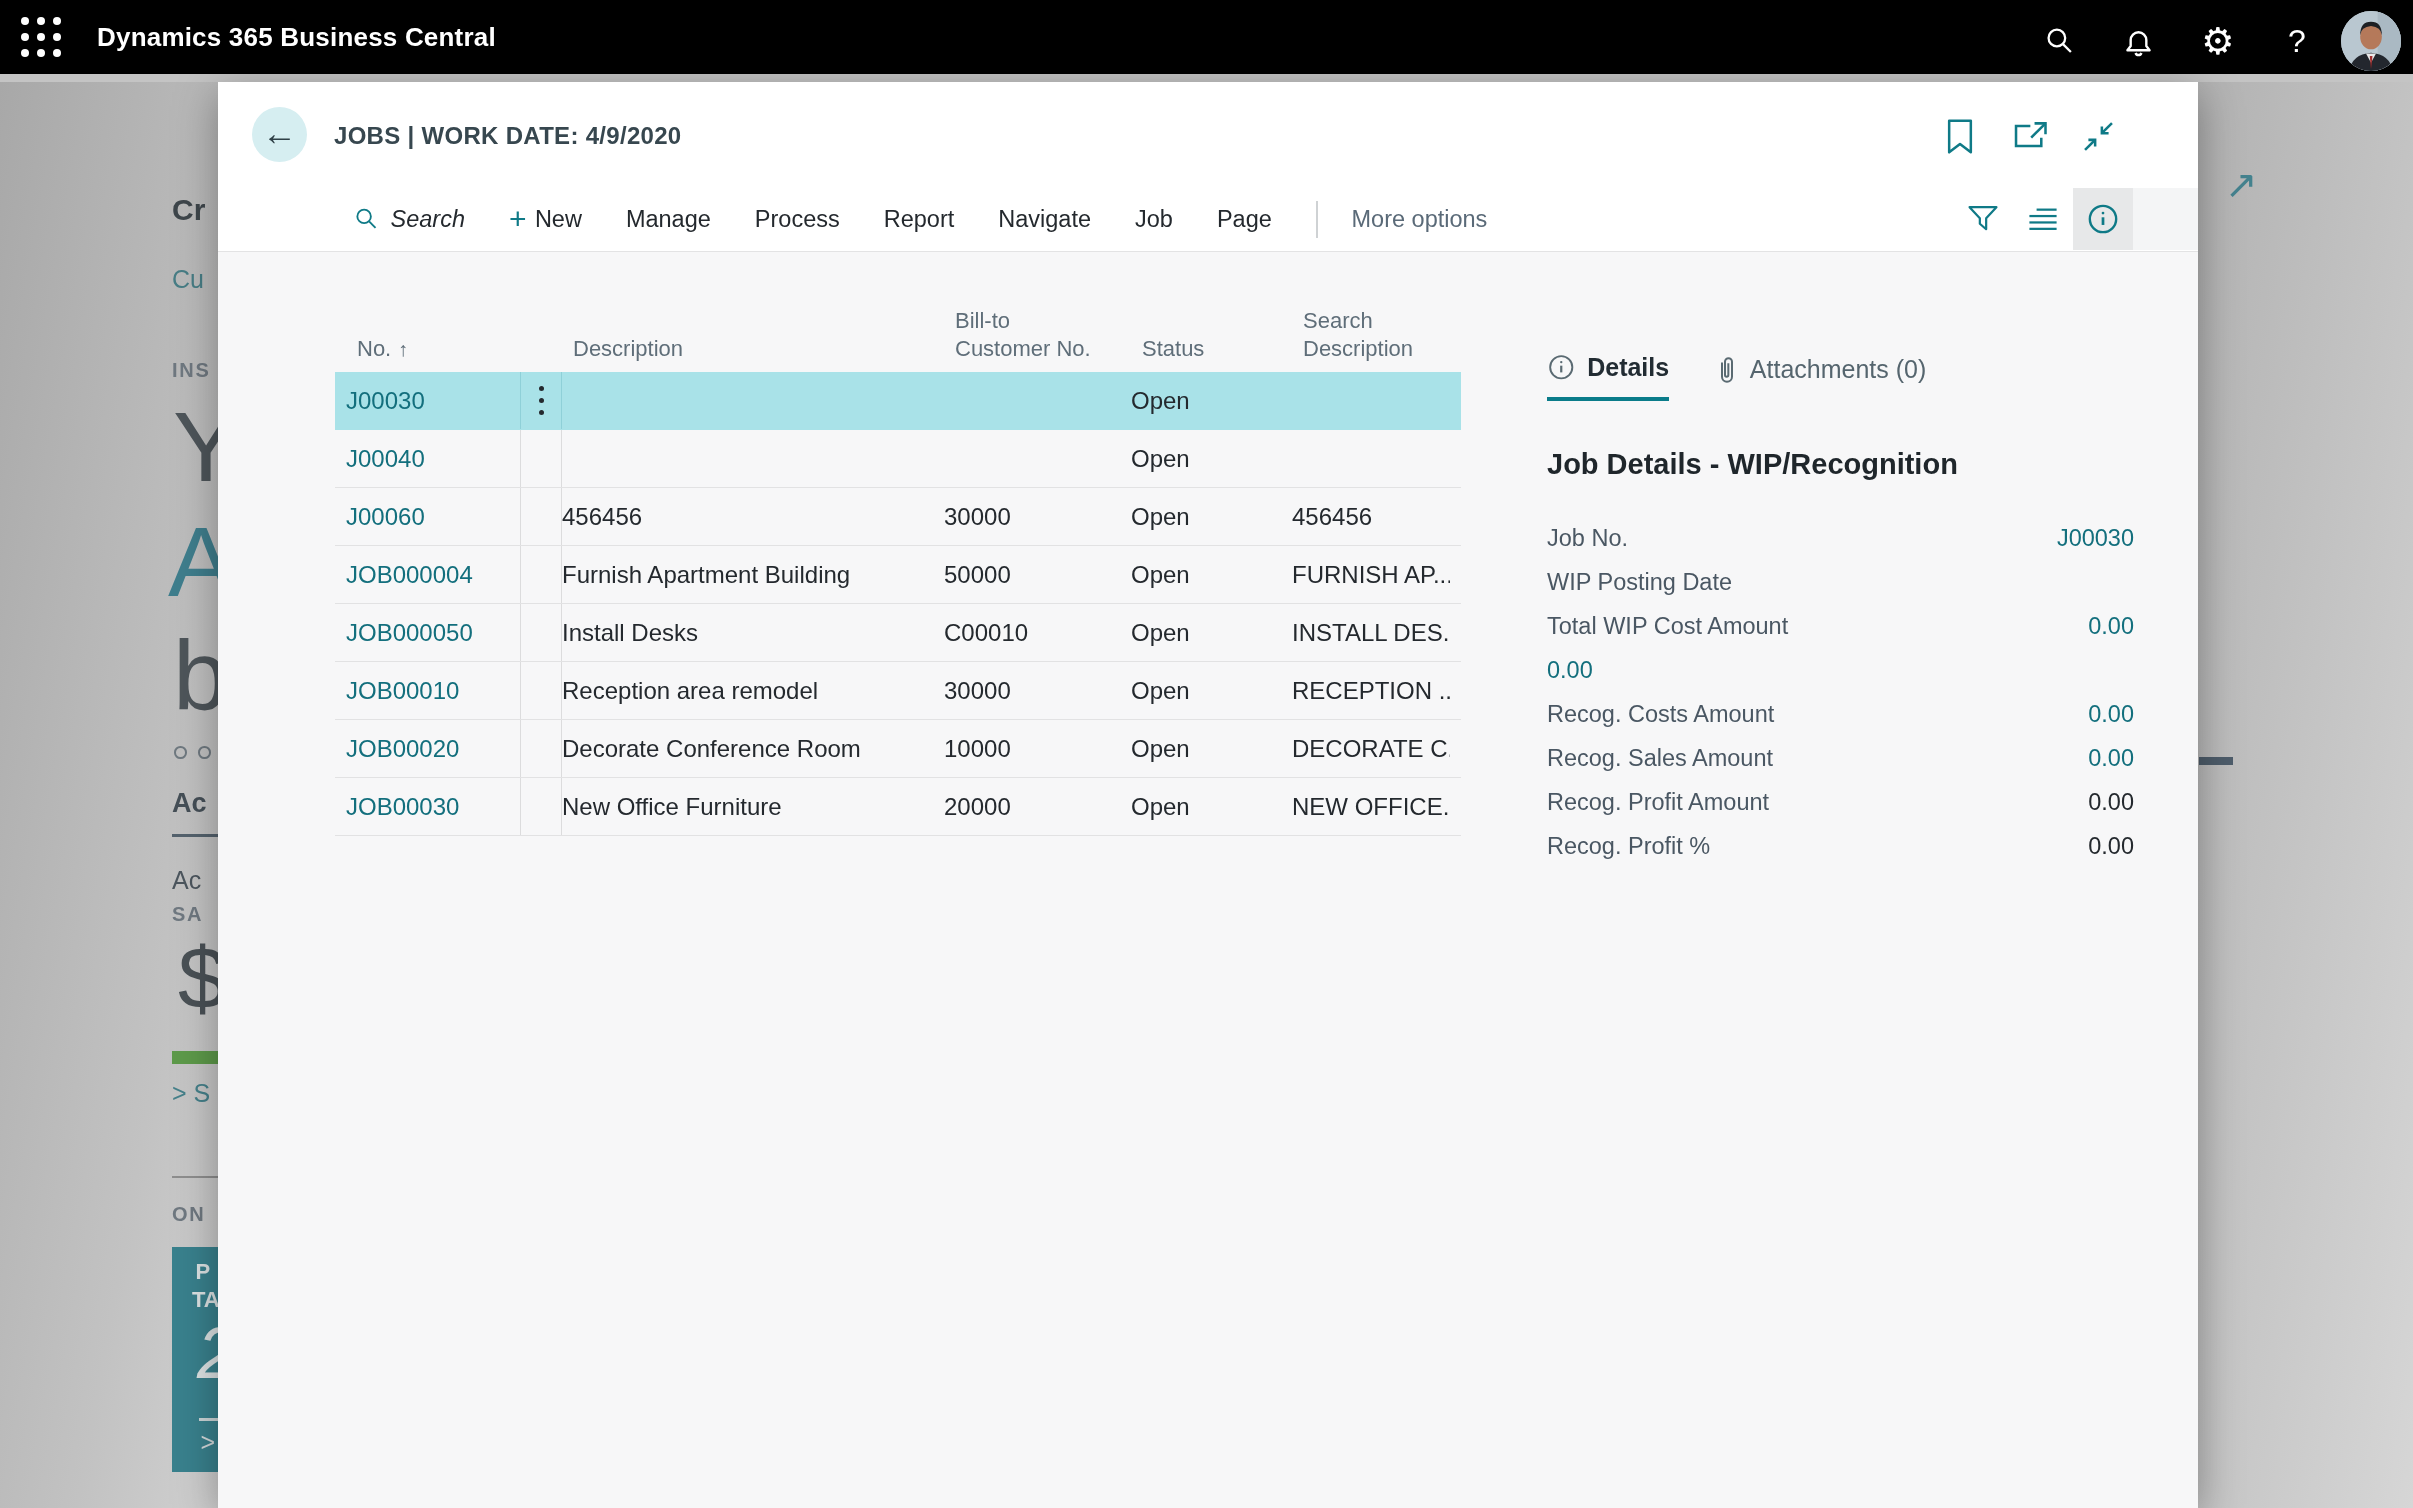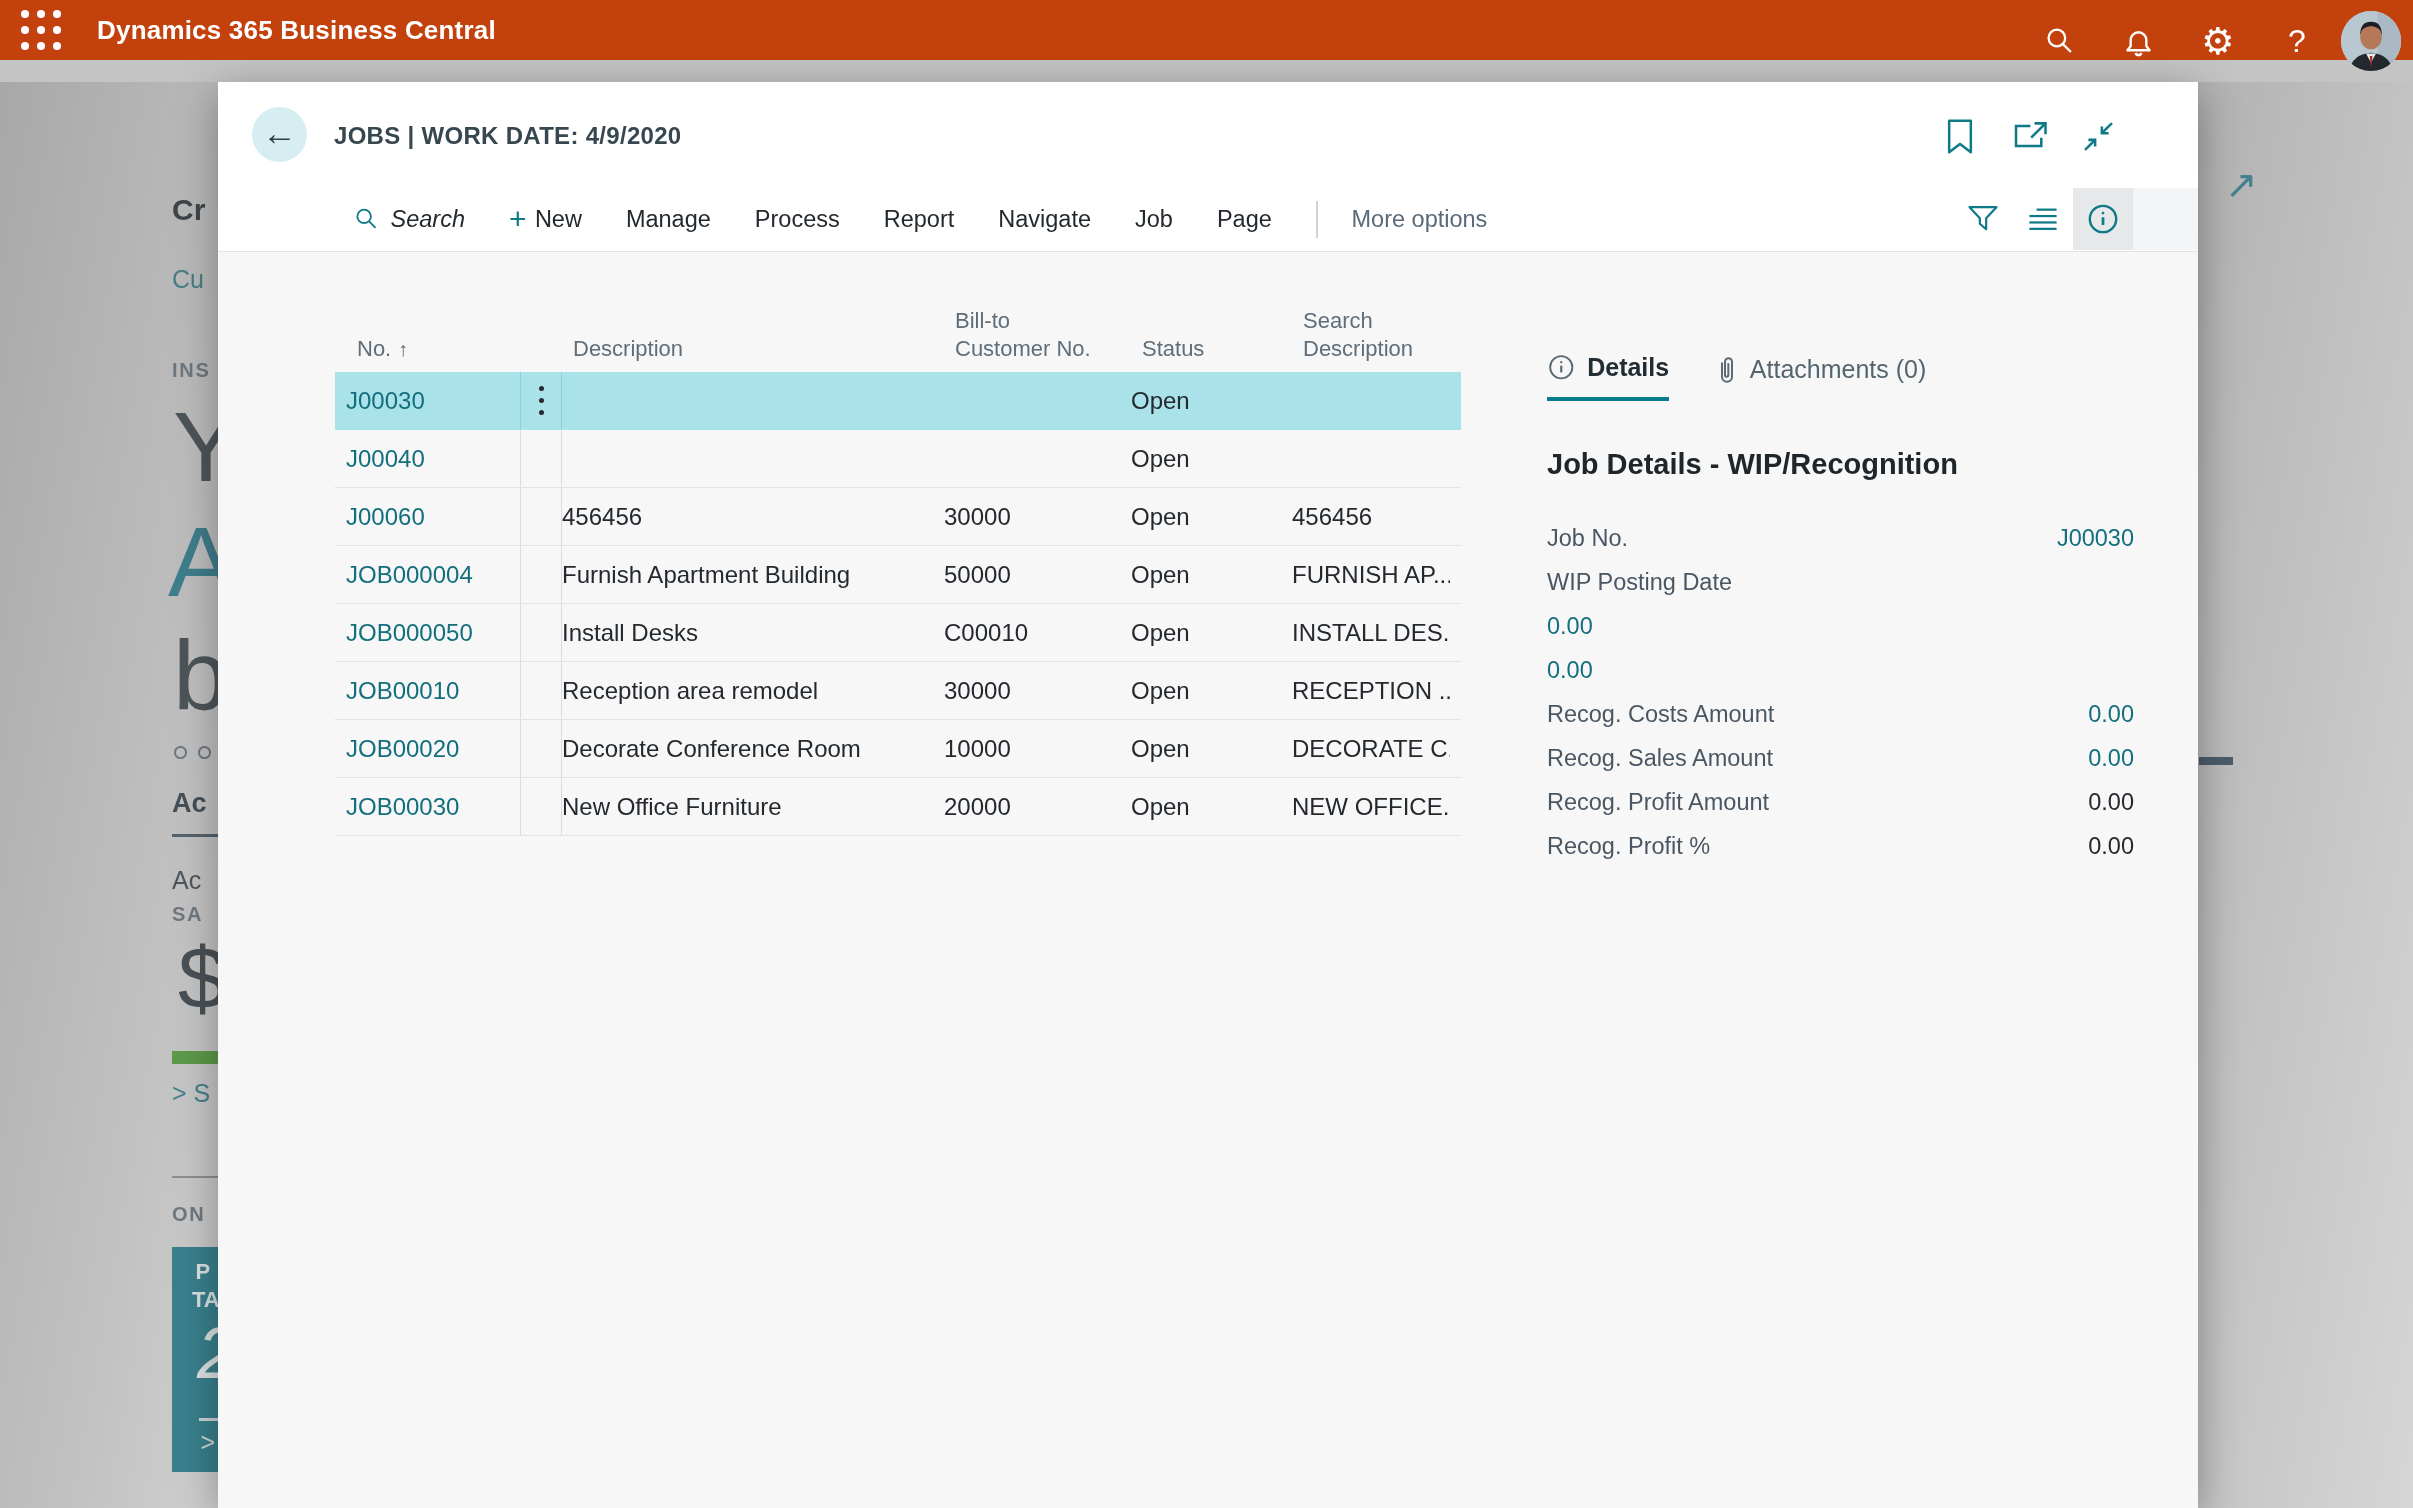--- a/index.html
+++ b/index.html
@@ -1,21 +1,21 @@
 <!DOCTYPE html>
 <html style="font-size:13.4px"><head>
 <meta charset="utf-8">
 <style>
   * { margin:0; padding:0; box-sizing:border-box; }
   html,body { width:2413px; height:1508px; overflow:hidden;
     font-family:"Liberation Sans","DejaVu Sans",sans-serif; }
   .stage { position:absolute; inset:0; width:2413px; height:1508px; background:#c4c4c4; }
 
   
-  .topbar { position:absolute; left:0; top:0; width:2413px; height:60px; background:#c2410c; z-index:50;
+  .topbar { position:absolute; left:0; top:0; width:2413px; height:74px; background:#000000; z-index:50;
     display:flex; align-items:center; }
   .waffle { width:82px; height:82px; display:flex; align-items:center; justify-content:center; cursor:pointer; }
   .waffle .grid { display:grid; grid-template-columns:repeat(3,8.4px); grid-template-rows:repeat(3,8.4px); gap:7.5px; }
   .waffle .grid i { width:8.4px; height:8.4px; border-radius:50%; background:#fff; }
   .tb-title { color:#fff; font-size:26px; font-weight:700; margin-left:15px; letter-spacing:0.2px; }
   .tb-right { position:absolute; right:0; top:0; height:82px; display:flex; align-items:center; }
   .tb-icon { width:79px; height:82px; display:flex; align-items:center; justify-content:center; color:#fff; }
   .tb-icon svg { stroke:#fff; fill:none; stroke-width:2.6; }
   .gear-glyph { font-size:37px; line-height:1; }
   .help-glyph { font-size:32px; font-weight:400; }
@@ -450,20 +450,21 @@
       <div class="d-fields">
           <div class="d-field">
     <span class="flabel">Job No.</span>
     <span class="fvalue link">J00030</span>
   </div>
           <div class="d-field">
     <span class="flabel">WIP Posting Date</span>
     <span class="fvalue link"></span>
   </div>
           <div class="d-field">
+    <span class="flabel">Total WIP Cost Amount</span>
     <span class="fvalue link">0.00</span>
   </div>
           <div class="d-field">
     <span class="fvalue link">0.00</span>
   </div>
           <div class="d-field">
     <span class="flabel">Recog. Costs Amount</span>
     <span class="fvalue link">0.00</span>
   </div>
           <div class="d-field">

